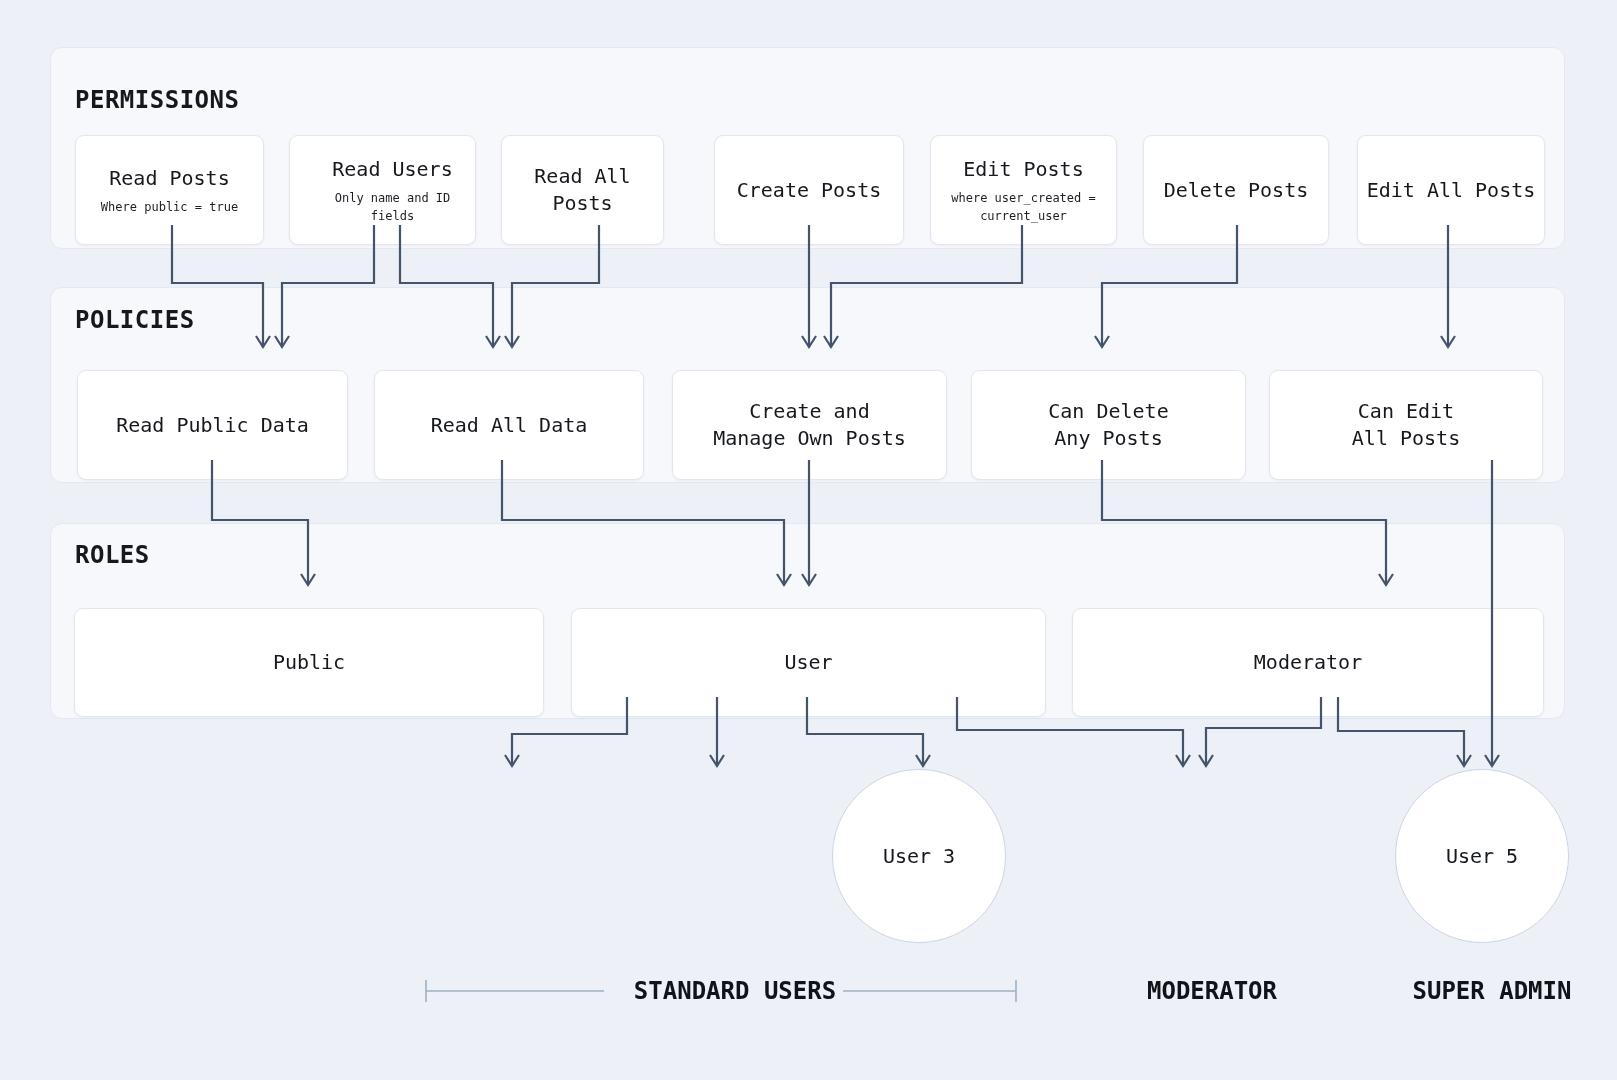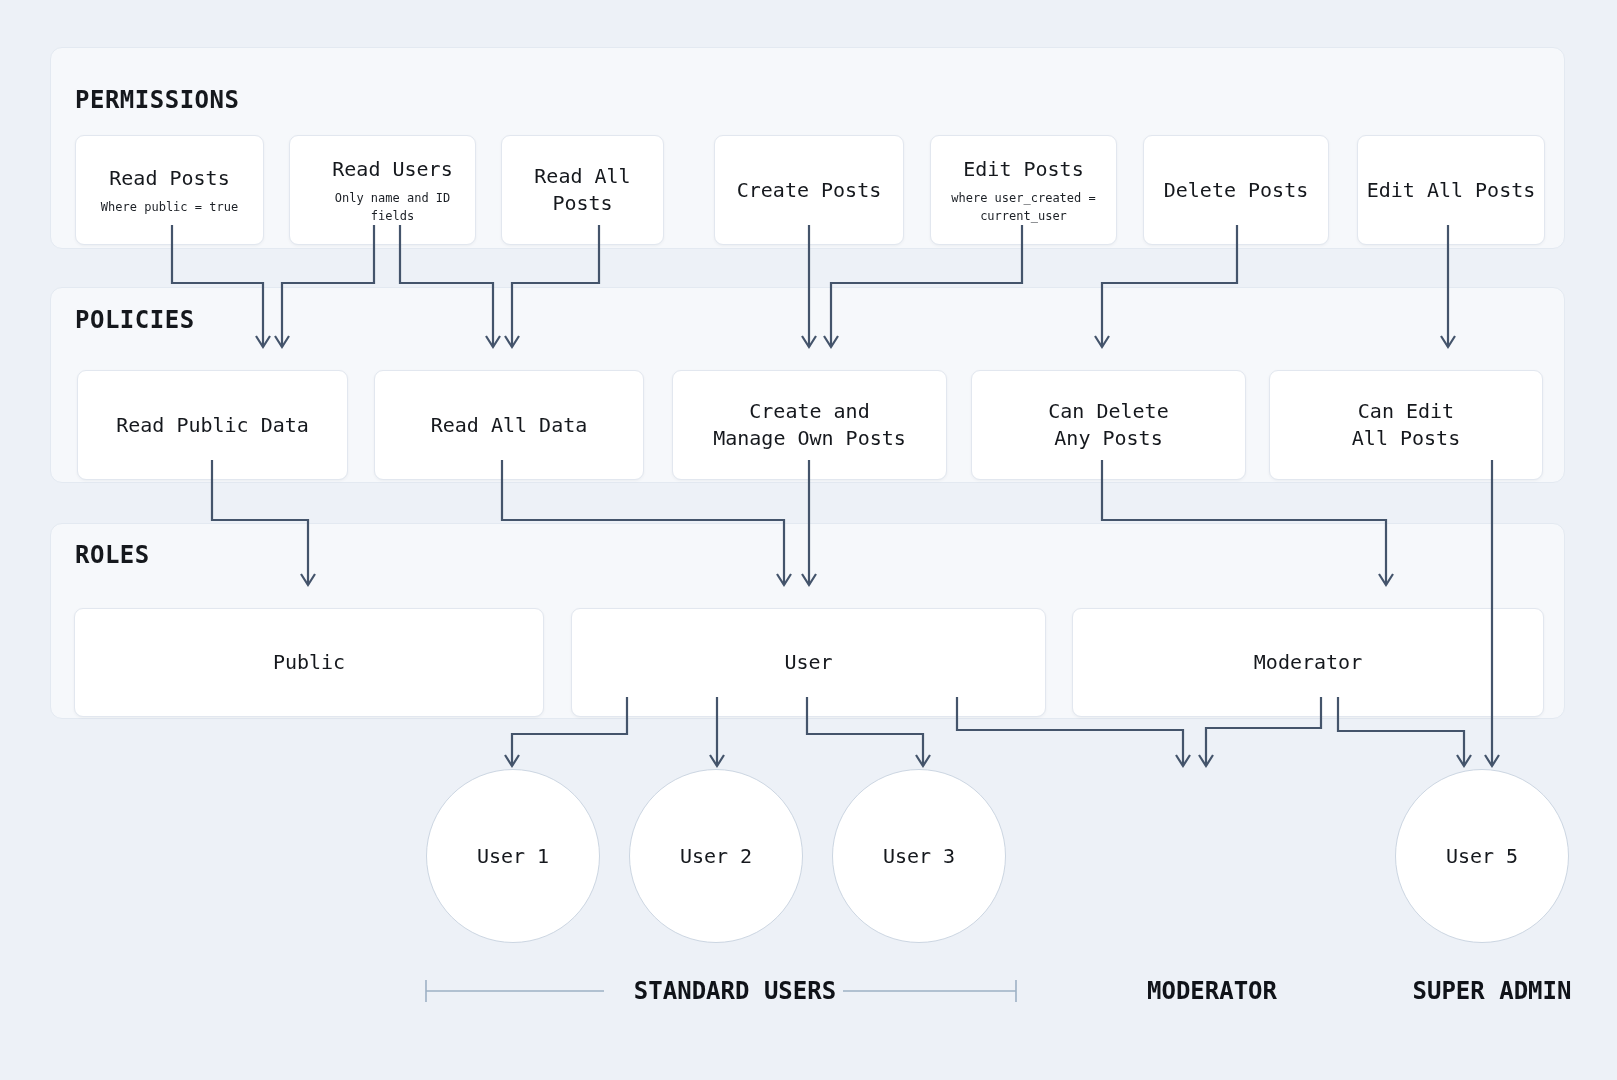--- a/index.html
+++ b/index.html
@@ -100,26 +100,20 @@
   <div class="node role-box" style="left:74px;width:470px;">
     <div class="node-label">Public</div>
   </div>
   <div class="node role-box" style="left:571px;width:475px;">
     <div class="node-label">User</div>
   </div>
   <div class="node role-box" style="left:1072px;width:472px;">
     <div class="node-label">Moderator</div>
   </div>
 
-  <div class="user-circle" style="left:426px;">
-    <div class="node-label">User 1</div>
-  </div>
-  <div class="user-circle" style="left:629px;">
-    <div class="node-label">User 2</div>
-  </div>
   <div class="user-circle" style="left:832px;">
     <div class="node-label">User 3</div>
   </div>
   <div class="user-circle" style="left:1395px;">
     <div class="node-label">User 5</div>
   </div>
 
   <svg id="connector-layer" width="1617" height="1080" viewBox="0 0 1617 1080" xmlns="http://www.w3.org/2000/svg">
     <defs>
       <marker id="arrowhead" viewBox="0 0 20 20" refX="15" refY="10" markerWidth="20" markerHeight="20" orient="auto" markerUnits="userSpaceOnUse">

